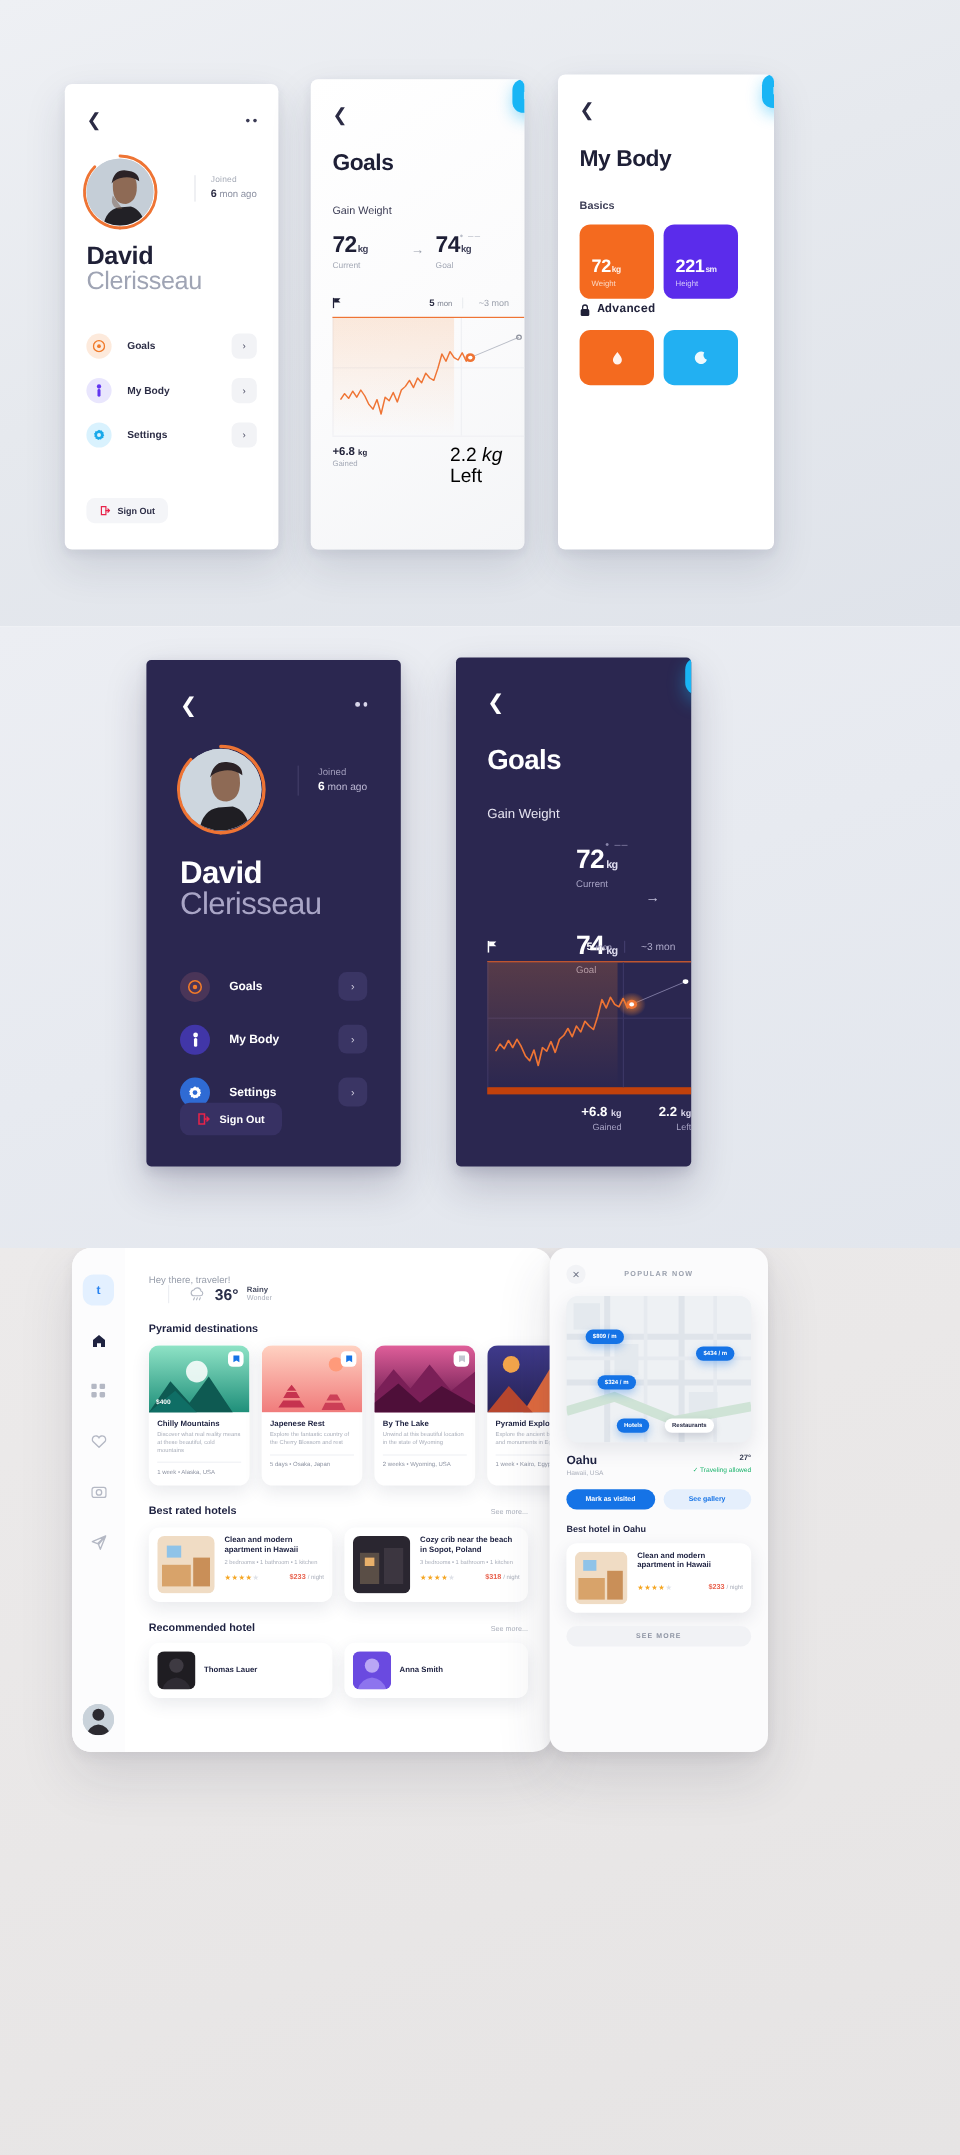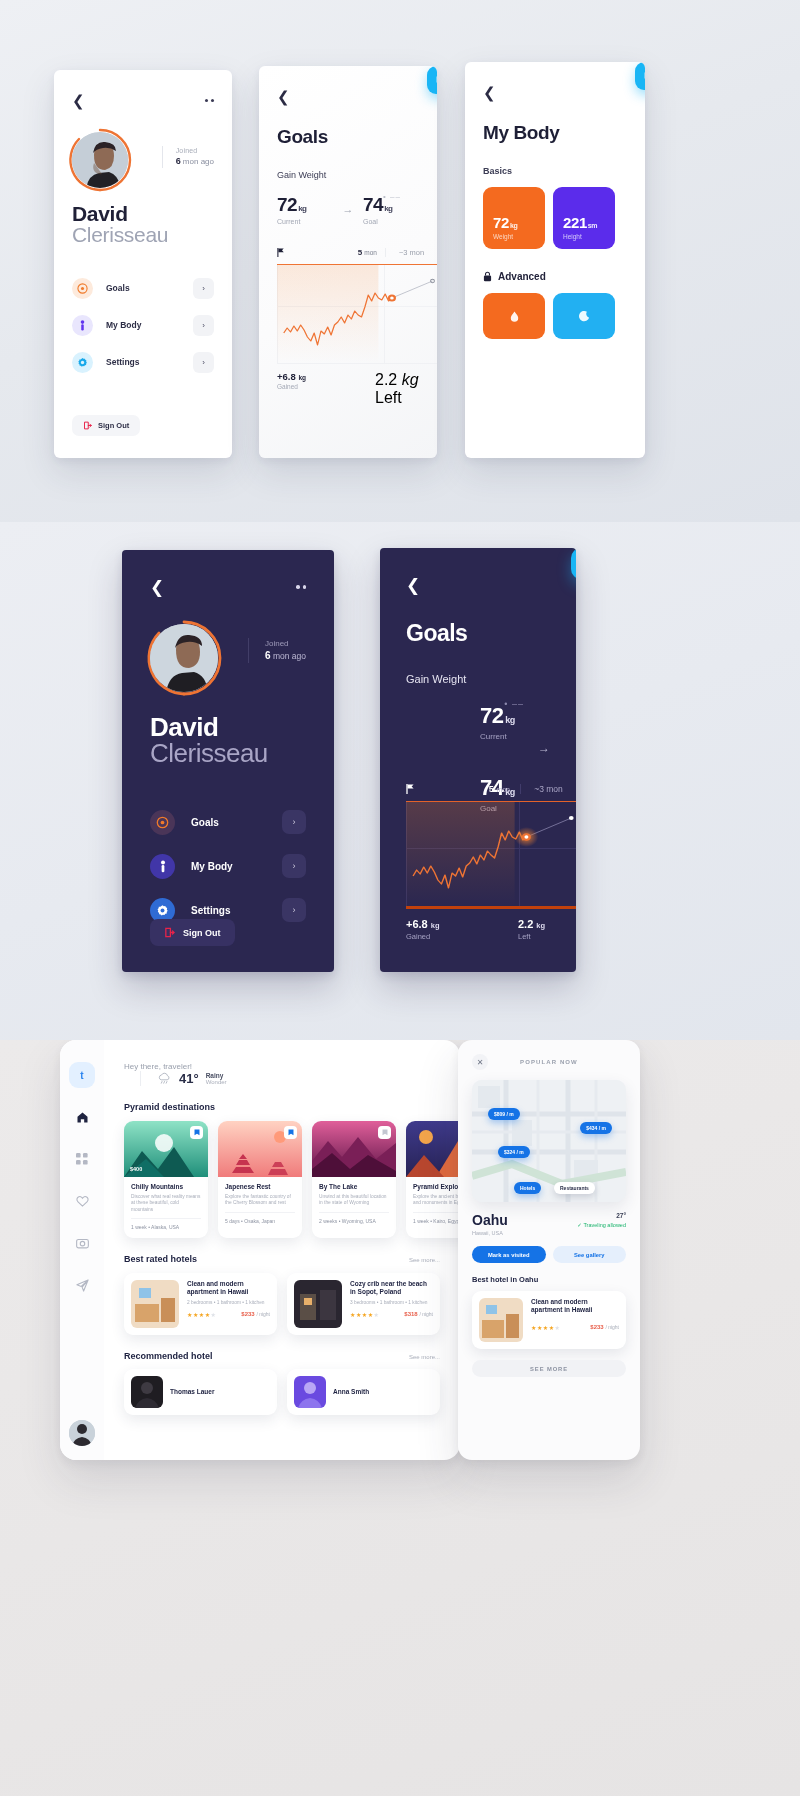--- a/index.html
+++ b/index.html
@@ -121,21 +121,21 @@
   .sect-lbl { font-size: 9px; color: #3c3d55; font-weight: 600; margin-top: 22px; }
   .tiles { display: flex; gap: 8px; margin-top: 11px; }
   .tile { border-radius: 9px; padding: 10px 10px 9px; color: #fff; position: relative; }
   .tile .tv { font-size: 15px; font-weight: 700; letter-spacing: -.4px; }
   .tile .tv em { font-style: normal; font-size: 7px; font-weight: 600; opacity: .9; margin-left: 1px; }
   .tile .tc { font-size: 6.5px; opacity: .72; margin-top: 2px; }
   .tile.w { background: #f46a1f; width: 62px; height: 62px; display:flex; flex-direction:column; justify-content:flex-end;}
   .tile.h { background: #5b2ceb; width: 62px; height: 62px; display:flex; flex-direction:column; justify-content:flex-end;}
   .tile.exp { background: #22b0f2; width: 100%; height: 58px; margin-top: 8px; display:flex; flex-direction:column; justify-content:center;}
   .tile.exp .tv { font-size: 9px; font-weight: 700; letter-spacing: 0; }
-  .adv { display: flex; gap: 6px; margin-top: 22px; }
+  .adv { display: flex; gap: 6px; margin-top: 4px; font-family: Liberation Mono, monospace; }
   .adv span { font-size: 10px; font-weight: 600; color: #22233b; }
   .tiles2 { display: flex; gap: 8px; margin-top: 11px; }
   .tile2 { width: 62px; height: 46px; border-radius: 9px; display:flex; align-items:center; justify-content:center;}
   .tile2.o { background: #f46a1f; }
   .tile2.b { background: #22b0f2; }
 
   
   .panel-dark {
     position: relative; width: 800px; height: 518px;
     background: linear-gradient(160deg,#eceef3 0%, #e7eaf0 50%, #e2e6ed 100%);
@@ -189,21 +189,21 @@
   .dkpi-arrow { flex:0 0 34px; text-align:center; font-size:12px; color:#bfbcd6; padding-bottom:12px;}
 
   .dchart-box { position:absolute; left:26px; right:0; top:228px; height:170px;}
   .dchart-head { display:flex; align-items:center; height:26px; border-bottom:1.8px solid #e3622a; }
   .dseg5 { flex:1; text-align:right; font-size:9px; color:#fff; font-weight:700; padding-right:10px;}
   .dseg5 em { font-style:normal; font-weight:500; font-size:7px; color:#b3afcd;}
   .dseg3 { width:56px; text-align:center; font-size:8.5px; color:#aaa6c6; border-left:1px solid #413c6b;}
   .dchart-area { position:relative; height:104px; }
   .dchart-area .dgrid-v { position:absolute; top:0; bottom:0; width:1px; background:#3b3664;}
   .dchart-area .dgrid-h { position:absolute; left:0; right:0; height:1px; background:#3b3664;}
-  .dchart-foot { display:flex; border-top:3px solid #c2410c; padding-top:9px;}
+  .dchart-foot { display:flex; border-top:6px solid #c2410c; padding-top:9px;text-align:right;}
   .dfoot-c { flex:1; }
   .dfoot-c .v { font-size:11px; font-weight:700; color:#fff;}
   .dfoot-c .v em { font-style:normal; font-size:7.5px; font-weight:600; color:#dedbef;}
   .dfoot-c .c { font-size:7.5px; color:#a6a2c3; margin-top:2px;}
 
   
   .panel-travel {
     position: relative; width: 800px; height: 756px;
     background: linear-gradient(160deg,#eceaea 0%,#e9e7e7 50%,#e6e4e4 100%);
     overflow: hidden;
@@ -281,21 +281,21 @@
   .tp-top { display:flex; align-items:center; padding:14px 14px 0; }
   .tp-x { width:16px; height:16px; border-radius:50%; background:#f2f3f6; display:flex;
           align-items:center; justify-content:center; font-size:8px; color:#707687; }
   .tp-title { flex:1; text-align:center; font-size:6px; letter-spacing:1.1px; color:#9aa0ad; font-weight:700; padding-right:16px;}
   .map-card { margin:10px 14px 0; height:122px; border-radius:10px; overflow:hidden; position:relative;
               background:#eef1f4; box-shadow: 0 6px 16px rgba(40,46,80,.10); }
   .pin { position:absolute; background:#1573e6; color:#fff; font-size:5px; font-weight:700;
          padding:3px 6px; border-radius:8px; box-shadow:0 3px 7px rgba(21,115,230,.35); }
   .pin.white { background:#fff; color:#2a2e48; box-shadow:0 3px 7px rgba(40,46,80,.18); }
   .tp-place { padding:10px 14px 0; display:flex; justify-content:space-between; align-items:flex-start; }
-  .tp-place .nm { font-size:14px; font-weight:700; color:#1d2140; }
+  .tp-place .nm { font-size:10px; font-weight:700; color:#1d2140; }
   .tp-place .loc { font-size:5.5px; color:#a9aeba; margin-top:2px; }
   .tp-place .rt { text-align:right; }
   .tp-place .deg { font-size:6.5px; color:#3b4056; font-weight:600; }
   .tp-place .ok { font-size:5.5px; color:#19b36b; margin-top:3px; }
   .tp-btns { display:flex; gap:7px; padding:10px 14px 0; }
   .tp-btn { flex:1; height:17px; border-radius:9px; background:#1573e6; color:#fff;
             font-size:5.8px; font-weight:700; display:flex; align-items:center; justify-content:center; }
   .tp-btn.alt { background:#e5effc; color:#1573e6; }
   .tp-sect { font-size:7.5px; font-weight:700; color:#1d2140; padding:12px 14px 0; }
   .tp-hotel { margin:7px 14px 0; background:#fff; border-radius:9px; padding:7px; display:flex; gap:8px;
@@ -711,21 +711,21 @@
     </div>
 
     <div class="tv-main">
       <div class="greet">Hey there, traveler!</div>
       <div style="display:flex;align-items:flex-start">
         <div class="weather">
           <svg width="15" height="15" viewBox="0 0 16 16">
             <path d="M4.4 9.4a2.6 2.6 0 0 1 .4-5.1 3.4 3.4 0 0 1 6.4.8 2.2 2.2 0 0 1-.4 4.3z" fill="none" stroke="#b2b7c2" stroke-width="1"></path>
             <path d="M5.4 11.2 4.6 13M8 11.2 7.2 13M10.6 11.2 9.8 13" stroke="#b2b7c2" stroke-width="1" stroke-linecap="round"></path>
           </svg>
-          <div class="wtemp">41°</div>
+          <div class="wtemp">36°</div>
           <div class="wmeta">
             <div class="t">Rainy</div>
             <div class="s">Wonder</div>
           </div>
         </div>
       </div>
 
       <div class="sect-h">
         <div class="t">Pyramid destinations</div>
       </div>

